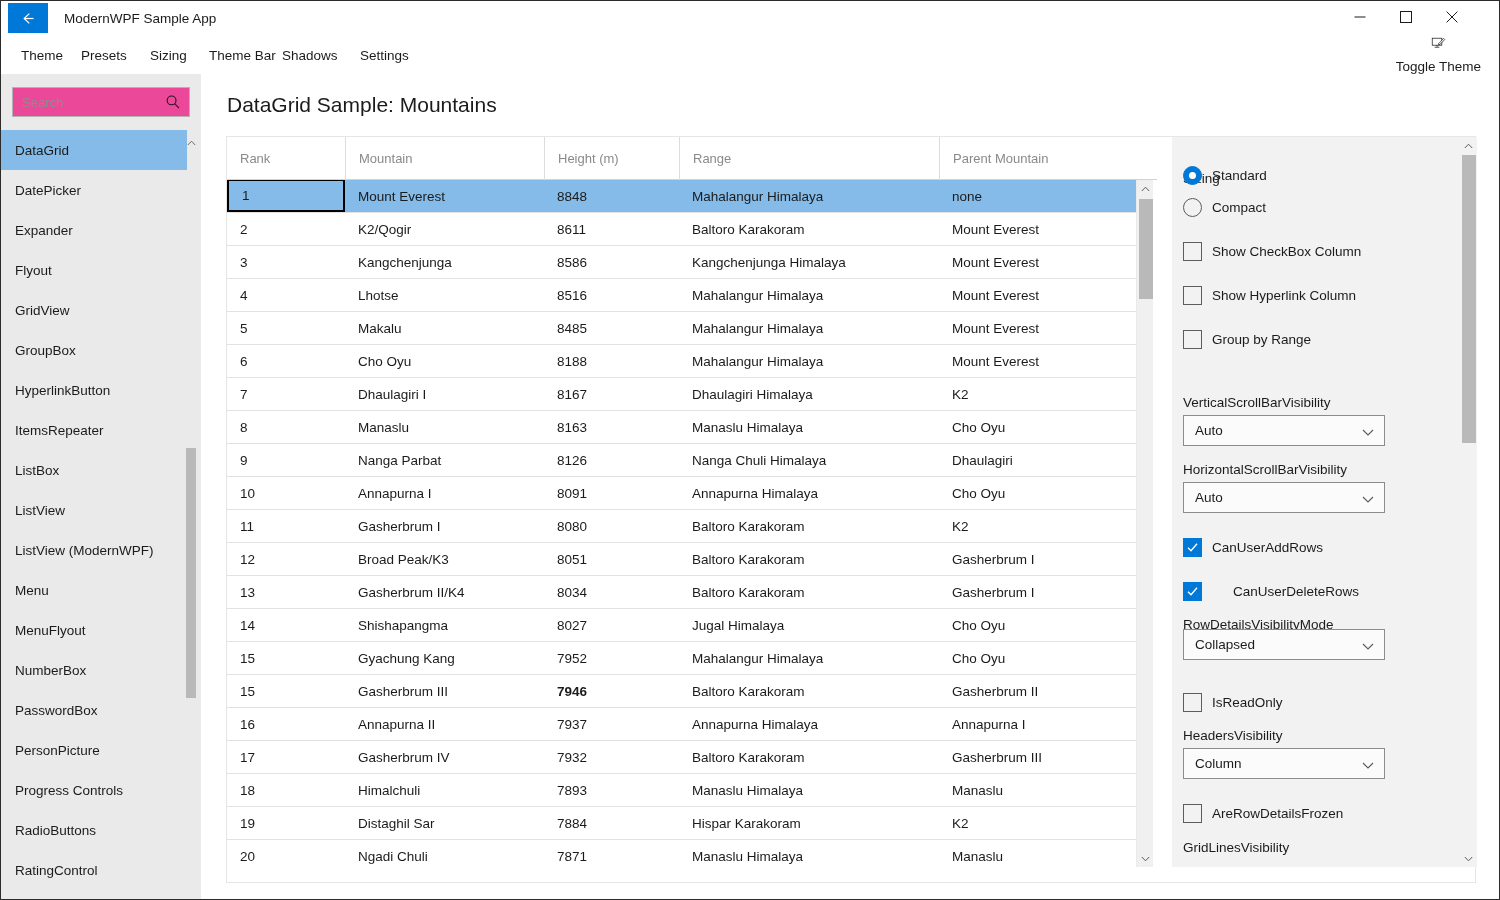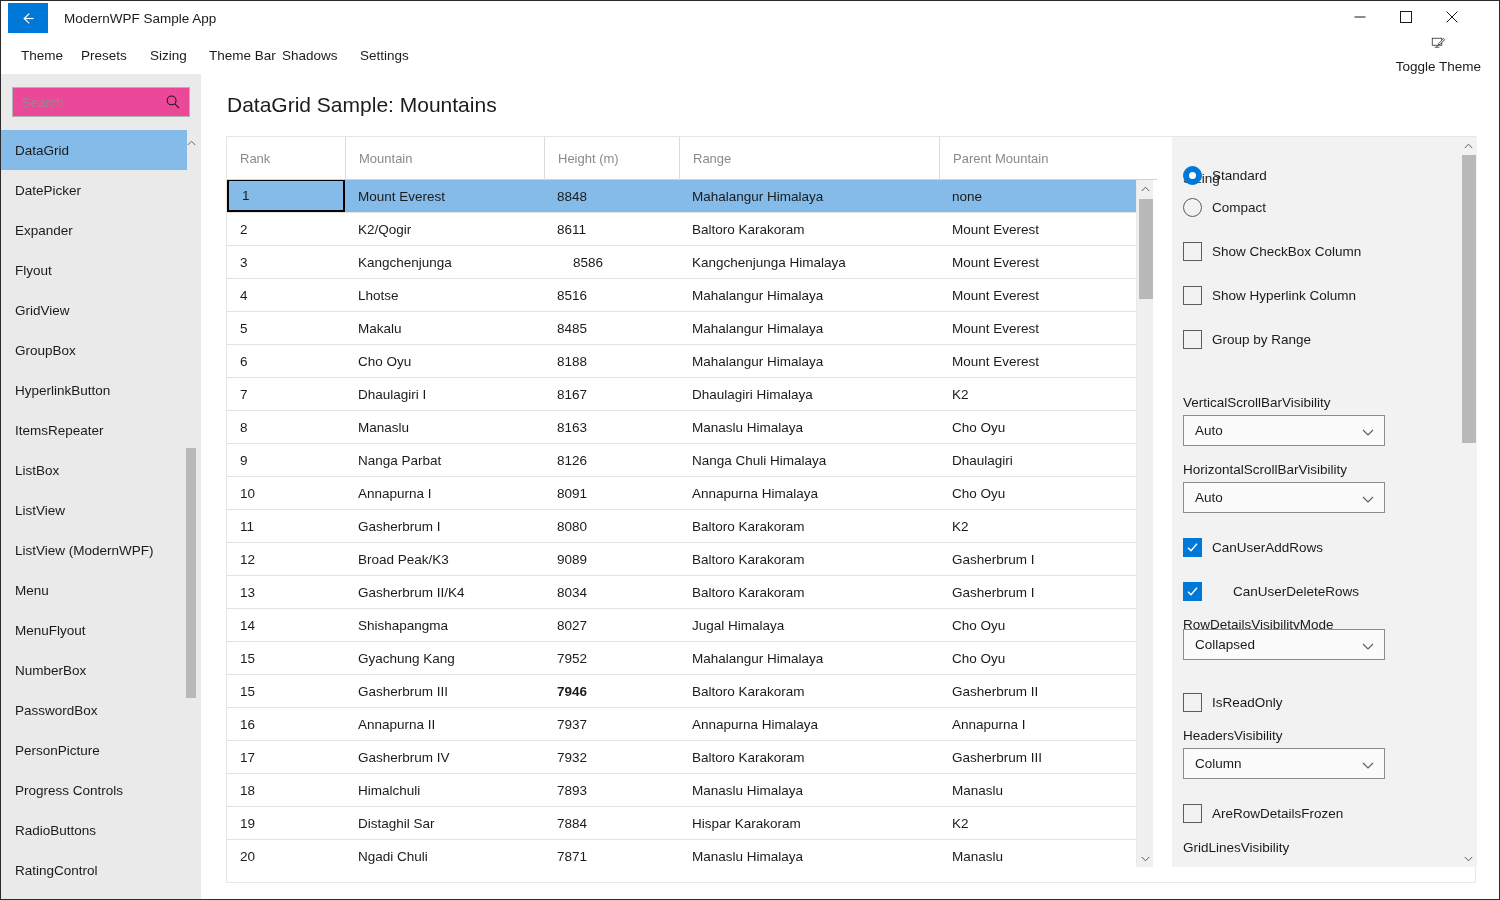--- a/index.html
+++ b/index.html
@@ -400,21 +400,21 @@
             <div class="dg-row">
               <div class="dg-cell" style="left: 0px; width: 118px;">2</div>
               <div class="dg-cell" style="left: 118px; width: 199px;">K2/Qogir</div>
               <div class="dg-cell" style="left: 317px; width: 135px;">8611</div>
               <div class="dg-cell" style="left: 452px; width: 260px;">Baltoro Karakoram</div>
               <div class="dg-cell" style="left: 712px; width: 197px;">Mount Everest</div>
             </div>
             <div class="dg-row">
               <div class="dg-cell" style="left: 0px; width: 118px;">3</div>
               <div class="dg-cell" style="left: 118px; width: 199px;">Kangchenjunga</div>
-              <div class="dg-cell" style="left: 333px; width: 135px;">8586</div>
+              <div class="dg-cell" style="left: 317px; width: 135px;">8586</div>
               <div class="dg-cell" style="left: 452px; width: 260px;">Kangchenjunga Himalaya</div>
               <div class="dg-cell" style="left: 712px; width: 197px;">Mount Everest</div>
             </div>
             <div class="dg-row">
               <div class="dg-cell" style="left: 0px; width: 118px;">4</div>
               <div class="dg-cell" style="left: 118px; width: 199px;">Lhotse</div>
               <div class="dg-cell" style="left: 317px; width: 135px;">8516</div>
               <div class="dg-cell" style="left: 452px; width: 260px;">Mahalangur Himalaya</div>
               <div class="dg-cell" style="left: 712px; width: 197px;">Mount Everest</div>
             </div>
@@ -463,21 +463,21 @@
             <div class="dg-row">
               <div class="dg-cell" style="left: 0px; width: 118px;">11</div>
               <div class="dg-cell" style="left: 118px; width: 199px;">Gasherbrum I</div>
               <div class="dg-cell" style="left: 317px; width: 135px;">8080</div>
               <div class="dg-cell" style="left: 452px; width: 260px;">Baltoro Karakoram</div>
               <div class="dg-cell" style="left: 712px; width: 197px;">K2</div>
             </div>
             <div class="dg-row">
               <div class="dg-cell" style="left: 0px; width: 118px;">12</div>
               <div class="dg-cell" style="left: 118px; width: 199px;">Broad Peak/K3</div>
-              <div class="dg-cell" style="left: 317px; width: 135px;">9089</div>
+              <div class="dg-cell" style="left: 317px; width: 135px;">8051</div>
               <div class="dg-cell" style="left: 452px; width: 260px;">Baltoro Karakoram</div>
               <div class="dg-cell" style="left: 712px; width: 197px;">Gasherbrum I</div>
             </div>
             <div class="dg-row">
               <div class="dg-cell" style="left: 0px; width: 118px;">13</div>
               <div class="dg-cell" style="left: 118px; width: 199px;">Gasherbrum II/K4</div>
               <div class="dg-cell" style="left: 317px; width: 135px;">8034</div>
               <div class="dg-cell" style="left: 452px; width: 260px;">Baltoro Karakoram</div>
               <div class="dg-cell" style="left: 712px; width: 197px;">Gasherbrum I</div>
             </div>

